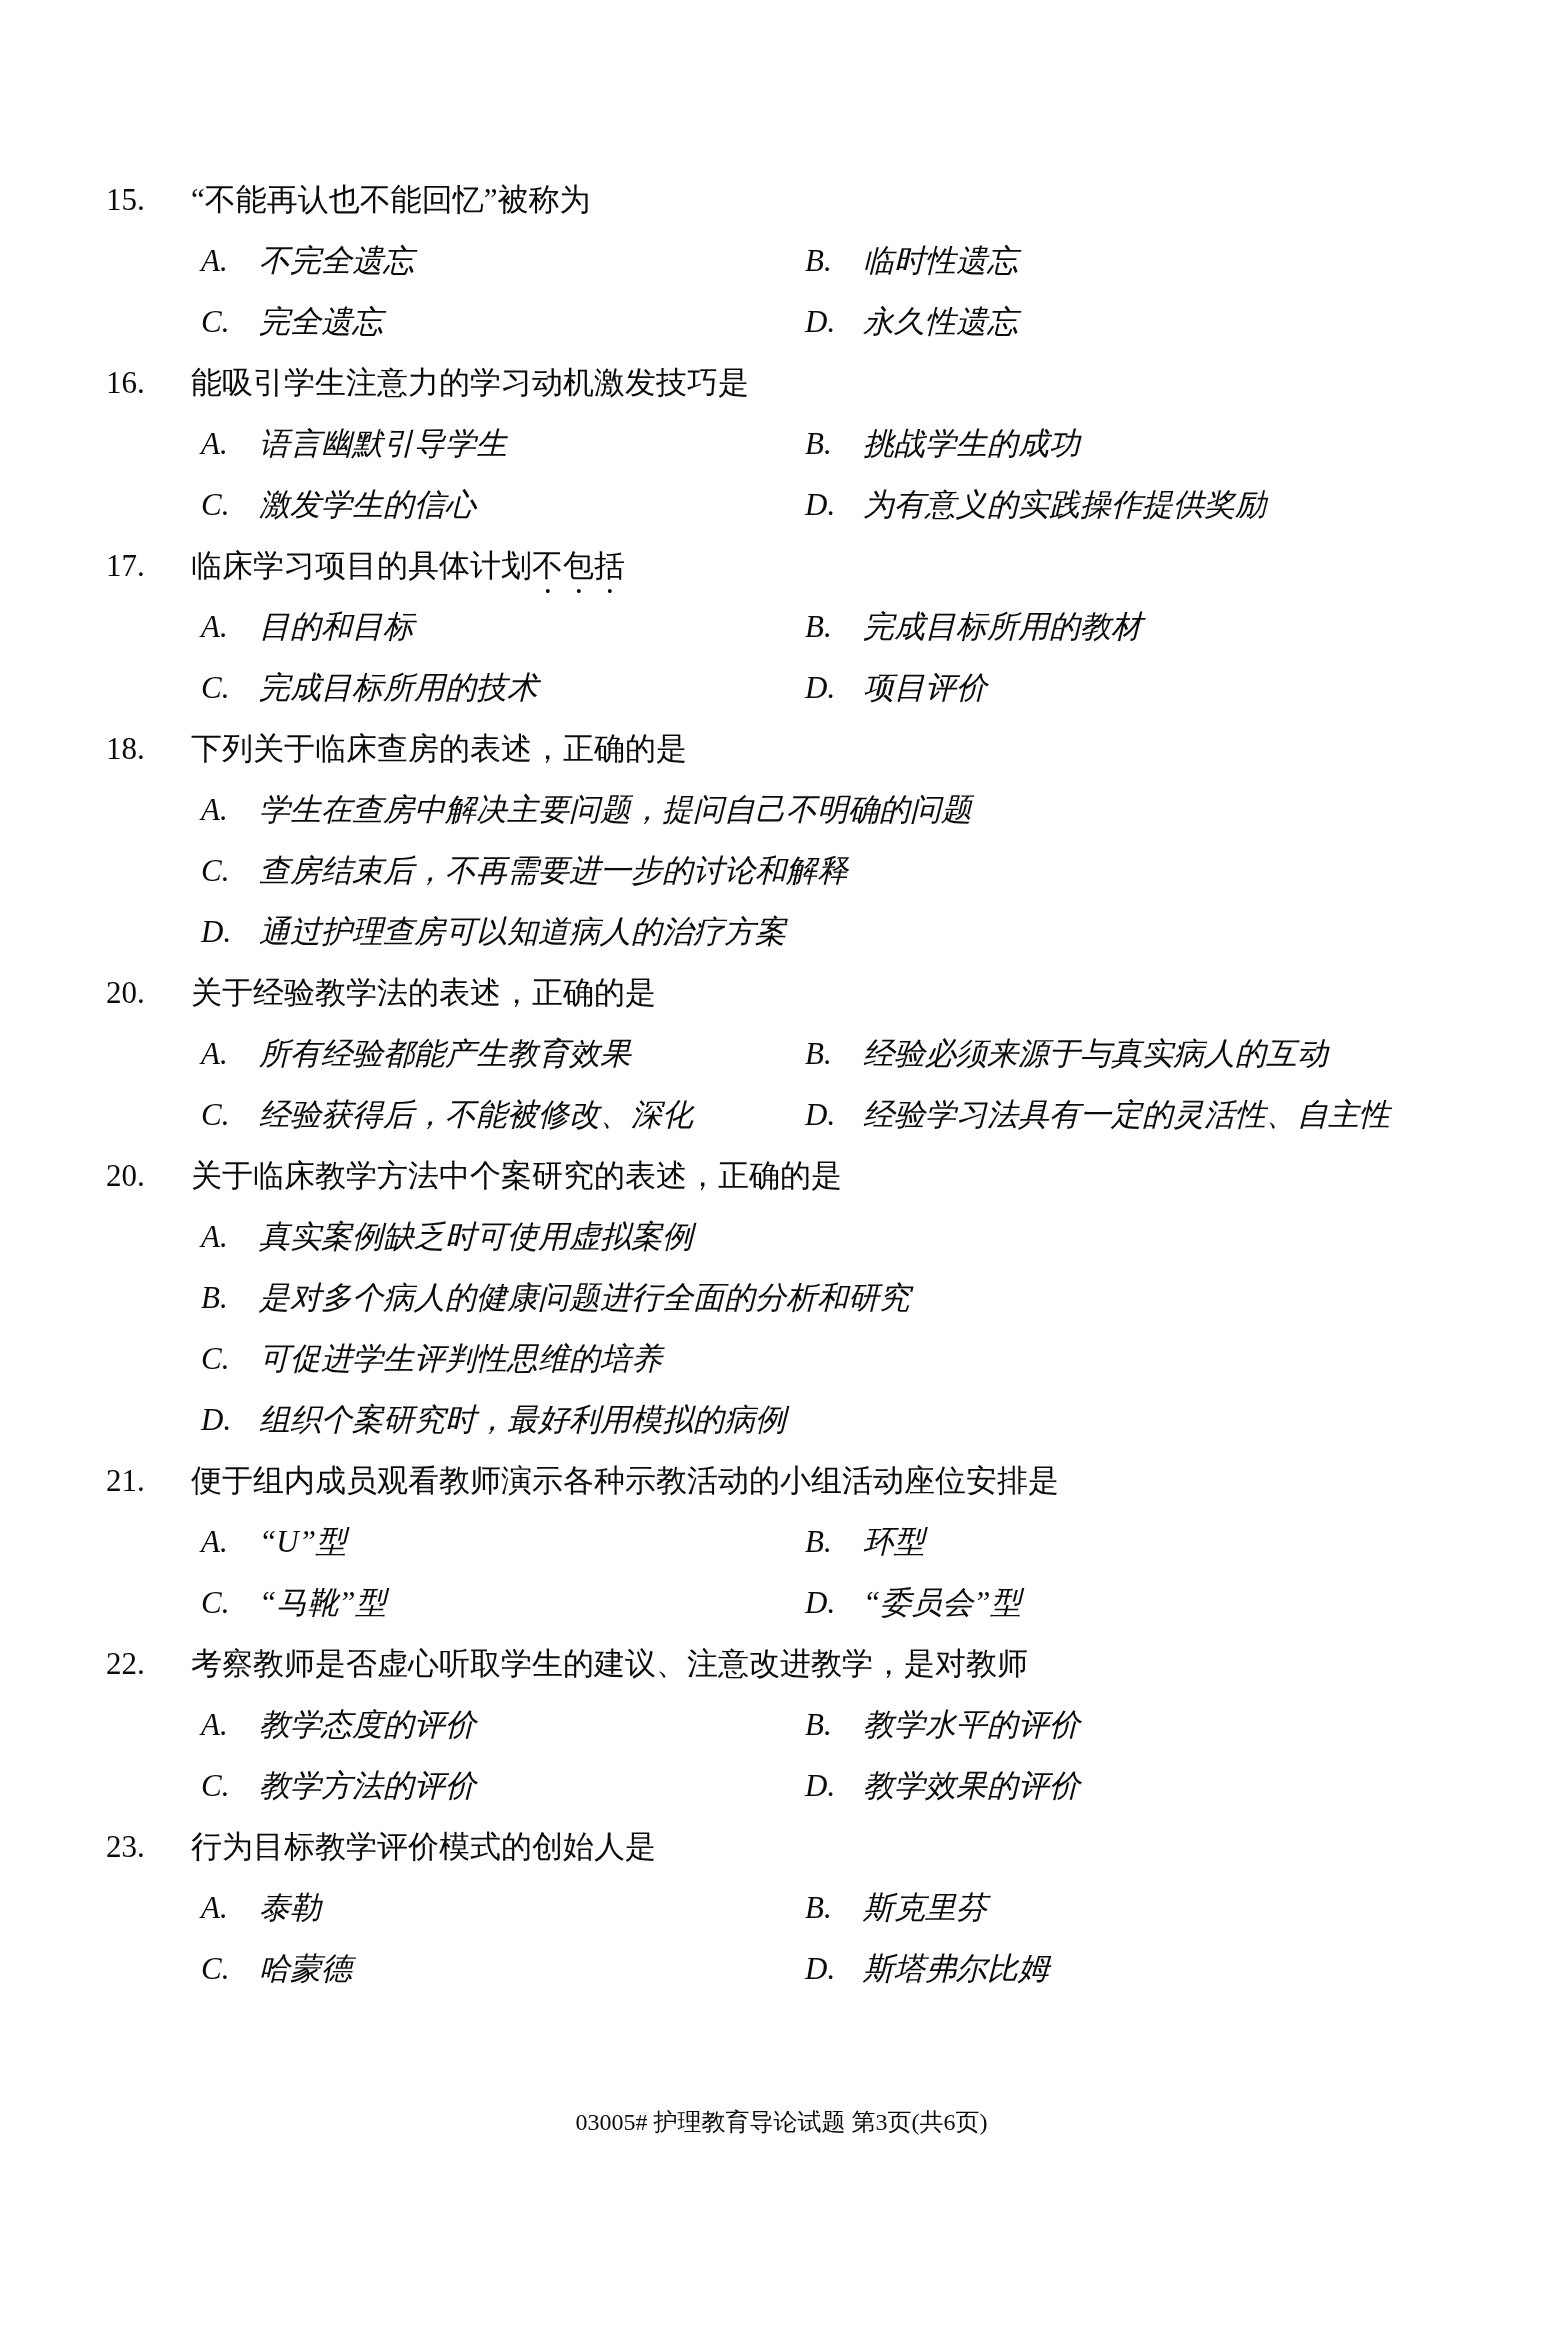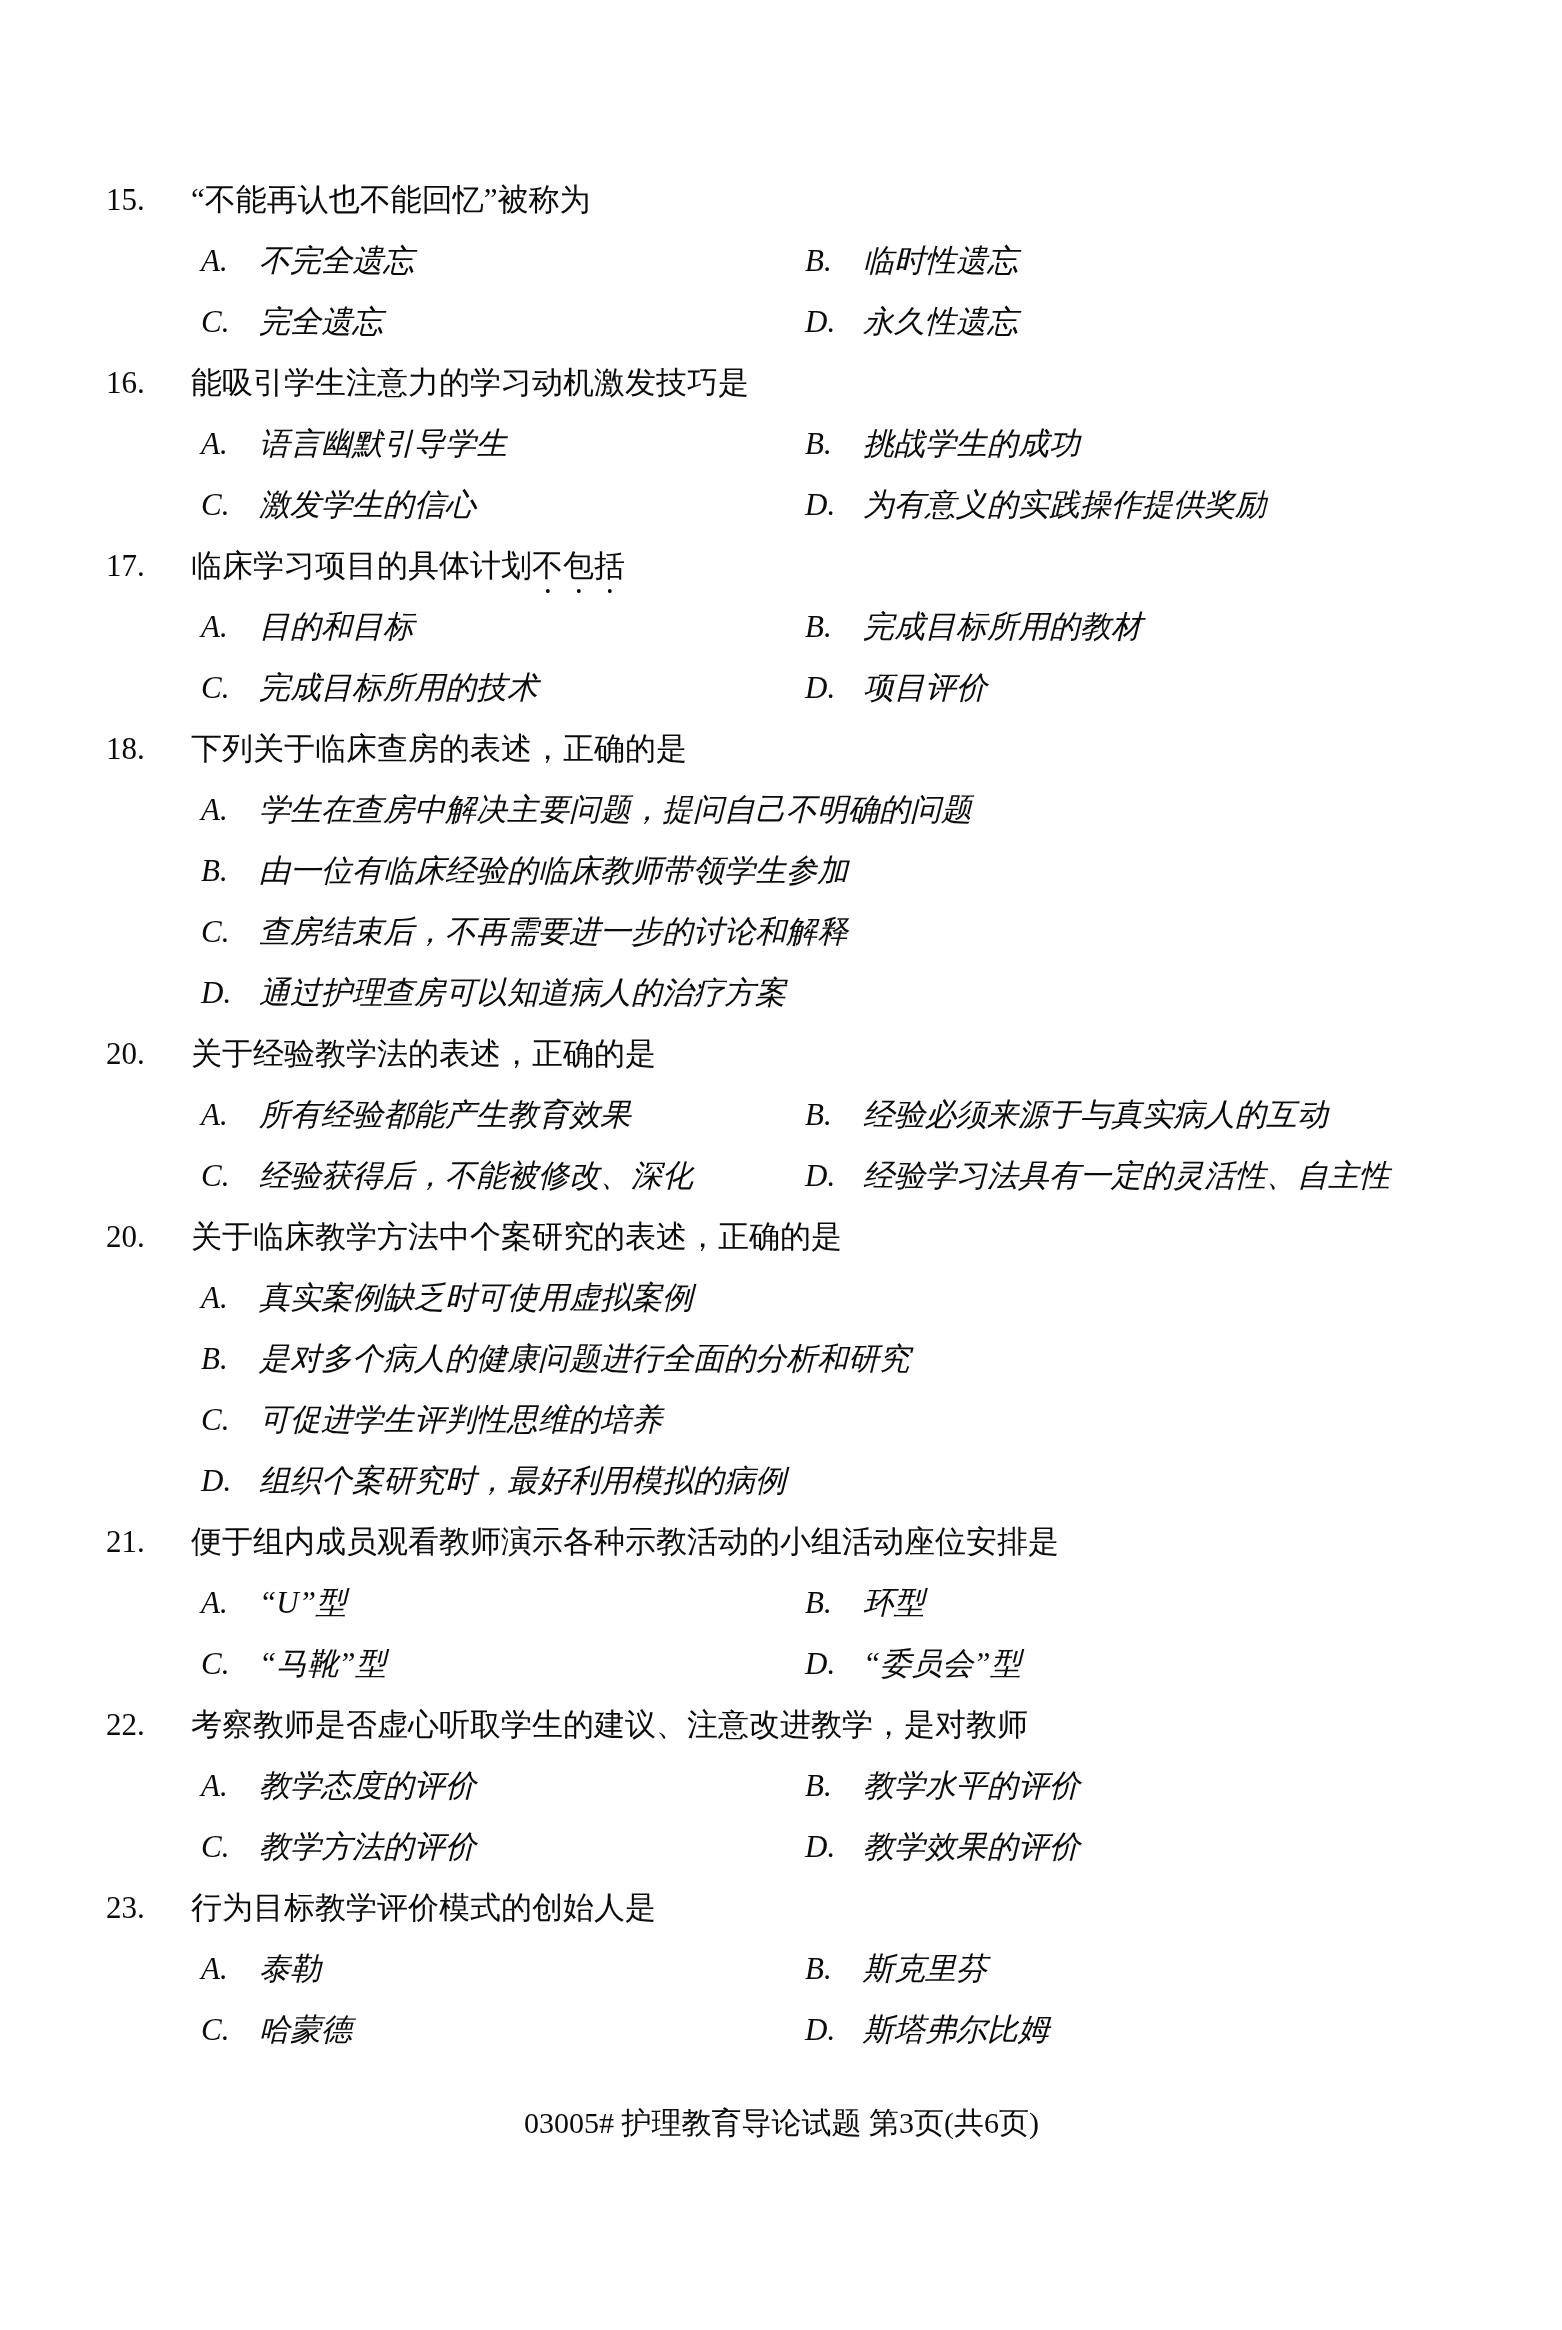--- a/index.html
+++ b/index.html
@@ -28,21 +28,21 @@
     -webkit-text-emphasis-position: under right;
     text-emphasis-position: under right;
     text-align: right;
   }
   .footer {
     position: absolute;
     top: 2099px;
     left: 0;
     width: 100%;
     text-align: center;
-    font-size: 30px;
+    font-size: 24px;
     line-height: 47px;
   }
 </style>
 </head>
 <body>
 
 <div class="content">
 
   <section>
     <div class="line q-line">
@@ -89,23 +89,20 @@
     </div>
   </section>
 
   <section>
     <div class="line q-line">
       <span class="q-num">18.</span>
       <span class="q-text">下列关于临床查房的表述，正确的是</span>
     </div>
     <div class="line opt-row">
       <span class="opt col-a"><span class="opt-label">A.</span><span class="opt-text">学生在查房中解决主要问题，提问自己不明确的问题</span></span>
-    </div>
-    <div class="line opt-row">
-      <span class="opt col-a"><span class="opt-label">B.</span><span class="opt-text">由一位有临床经验的临床教师带领学生参加</span></span>
     </div>
     <div class="line opt-row">
       <span class="opt col-a"><span class="opt-label">C.</span><span class="opt-text">查房结束后，不再需要进一步的讨论和解释</span></span>
     </div>
     <div class="line opt-row">
       <span class="opt col-a"><span class="opt-label">D.</span><span class="opt-text">通过护理查房可以知道病人的治疗方案</span></span>
     </div>
   </section>
 
   <section>

